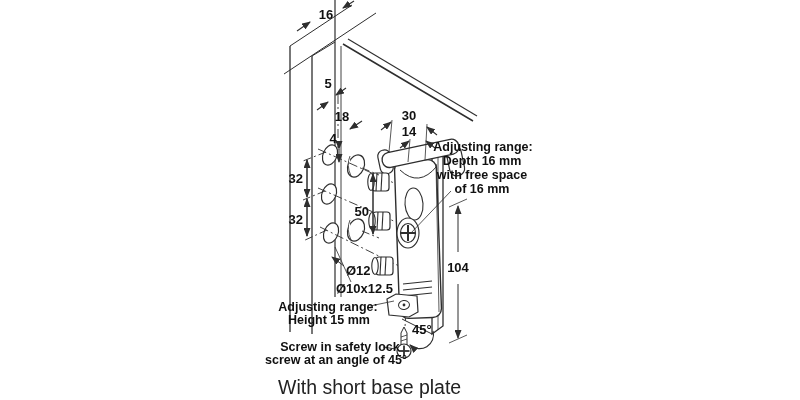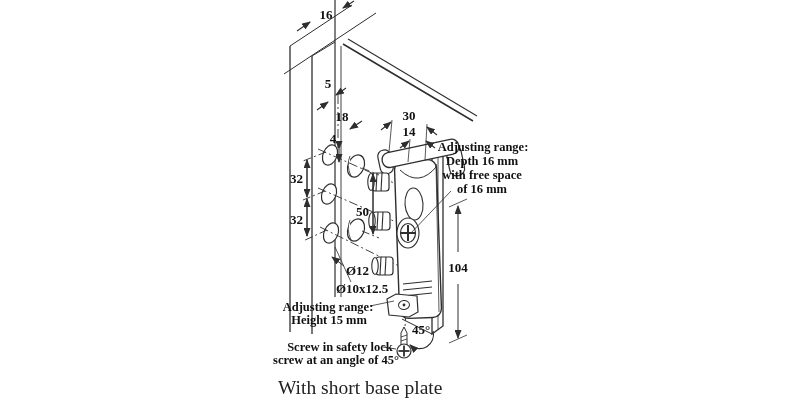--- a/index.html
+++ b/index.html
@@ -1,18 +1,18 @@
 <!DOCTYPE html>
 <html><head>
 <meta charset="utf-8">
 <style>
   html,body{margin:0;padding:0;background:#fff;}
   #stage{
     position:relative;width:800px;height:400px;background:#fff;overflow:hidden;
-    font-family:Liberation Serif, serif;
+    font-family:Liberation Sans, sans-serif;
   }
   svg{display:block;}
   text{fill:#111;}
   .dim{font-size:13px;font-weight:bold;}
   .note{font-size:12.5px;font-weight:bold;}
   .caption{font-size:19.5px;font-weight:400;fill:#222;}
 </style>
 </head>
 <body>
 

